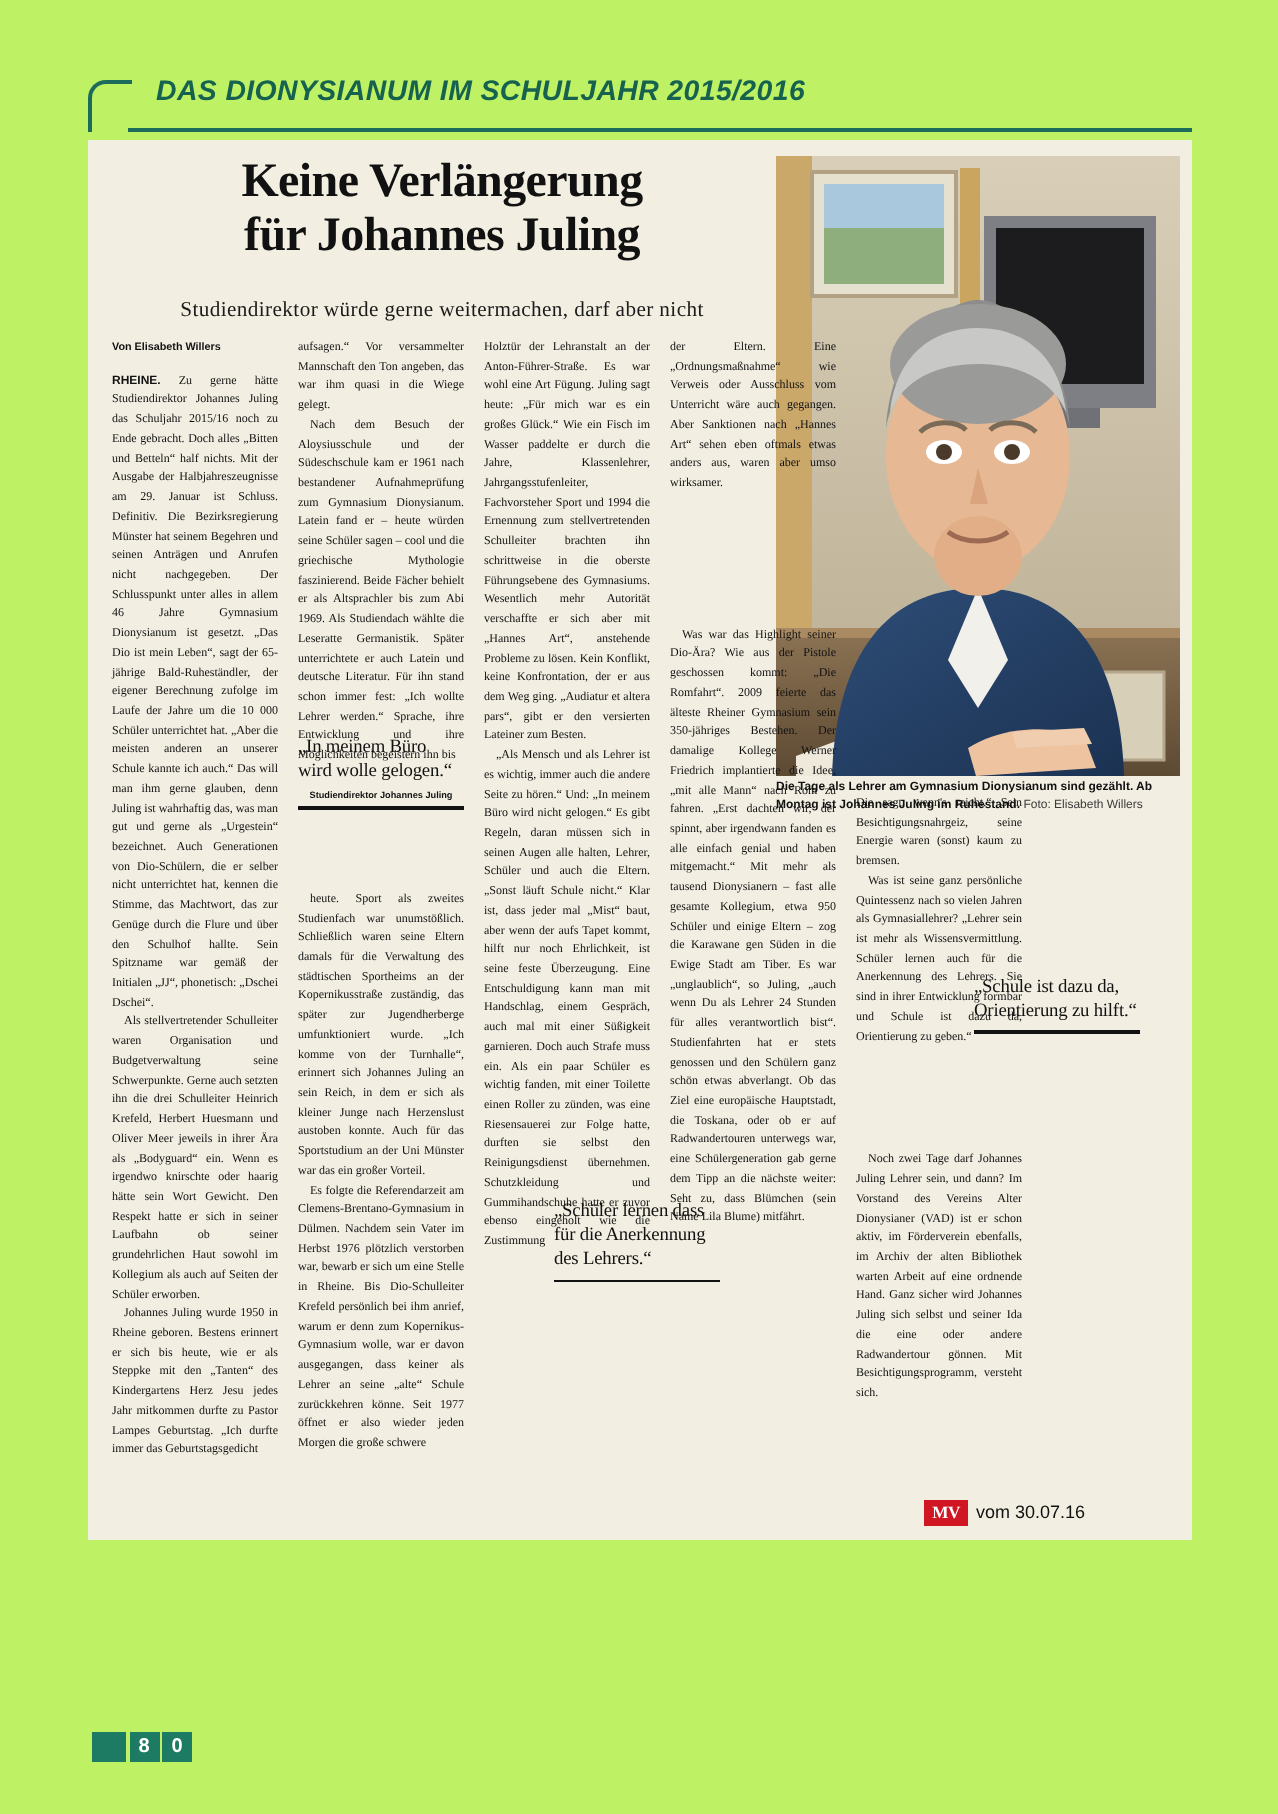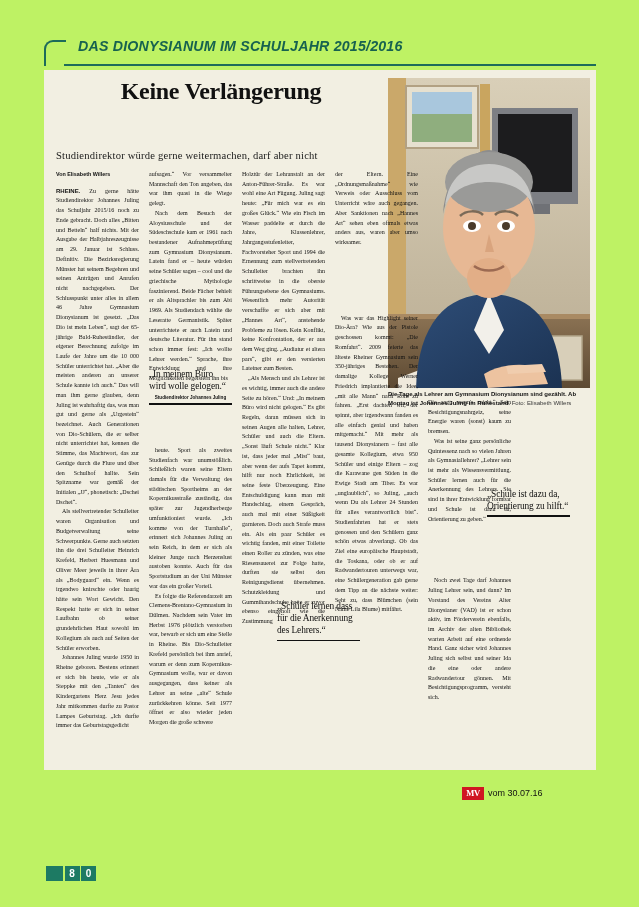--- a/index.html
+++ b/index.html
@@ -38,21 +38,21 @@
   
   .headline {
     position:absolute; left:12px; top:8px; width:330px;
     text-align:center;
     font-family:"Liberation Serif", serif;
     font-weight:bold; font-size:24px; line-height:1.12;
     color:#111; letter-spacing:-0.3px;
   }
   .subhead {
     position:absolute; left:12px; top:80px; width:330px;
-    text-align:left;
+    text-align:center;
     font-family:"Liberation Serif", serif;
     font-size:10.6px; color:#1a1a1a; letter-spacing:0.2px;
   }
 
   
   .photo {
     position:absolute; left:344px; top:8px; width:202px; height:310px;
     overflow:hidden; background:#8a7f6d;
   }
   .photo svg { display:block; width:202px; height:310px; }
@@ -104,21 +104,21 @@
     font-family:"Liberation Sans", sans-serif;
     font-weight:bold; font-size:4.6px; text-align:center; margin-top:3px;
   }
   .quote .qrule { height:1.6px; background:#111; margin-top:3px; }
 
   #quote1 { left:105px; top:298px; width:83px; }
   #quote2 { left:233px; top:530px; width:83px; }
   #quote3 { left:443px; top:418px; width:83px; }
 
   
-  .mv-footer { position:absolute; left:462px; top:750px; width:120px; height:16px;margin-top:37px; }
+  .mv-footer { position:absolute; left:462px; top:750px; width:120px; height:16px; }
   .mv-badge {
     position:absolute; left:0; top:0; width:22px; height:13px; background:#d01622;
     color:#fff; font-family:"Liberation Serif", serif; font-weight:bold;
     font-size:8.6px; text-align:center; line-height:13px; letter-spacing:-0.3px;
   }
   .mv-text {
     position:absolute; left:26px; top:0px; height:13px; line-height:13px;
     font-family:"Liberation Sans", sans-serif; font-size:9px; color:#111;
   }
 
@@ -138,20 +138,21 @@
   <div class="header">
     <div class="header-bracket"></div>
     <div class="header-rule"></div>
     <div class="header-title">DAS DIONYSIANUM IM SCHULJAHR 2015/2016</div>
   </div>
 
   <div class="panel">
 
     <div class="headline">
       <div>Keine Verlängerung</div>
+      <div>für Johannes Juling</div>
     </div>
 
     <div class="subhead">Studiendirektor würde gerne weitermachen, darf aber nicht</div>
 
     <div class="photo">
       <svg viewBox="0 0 202 310" preserveAspectRatio="none">
         <defs>
           <linearGradient id="wall" x1="0" y1="0" x2="0" y2="1">
             <stop offset="0" stop-color="#d9cfb8"></stop>
               <stop offset="1" stop-color="#b9ac92"></stop>

